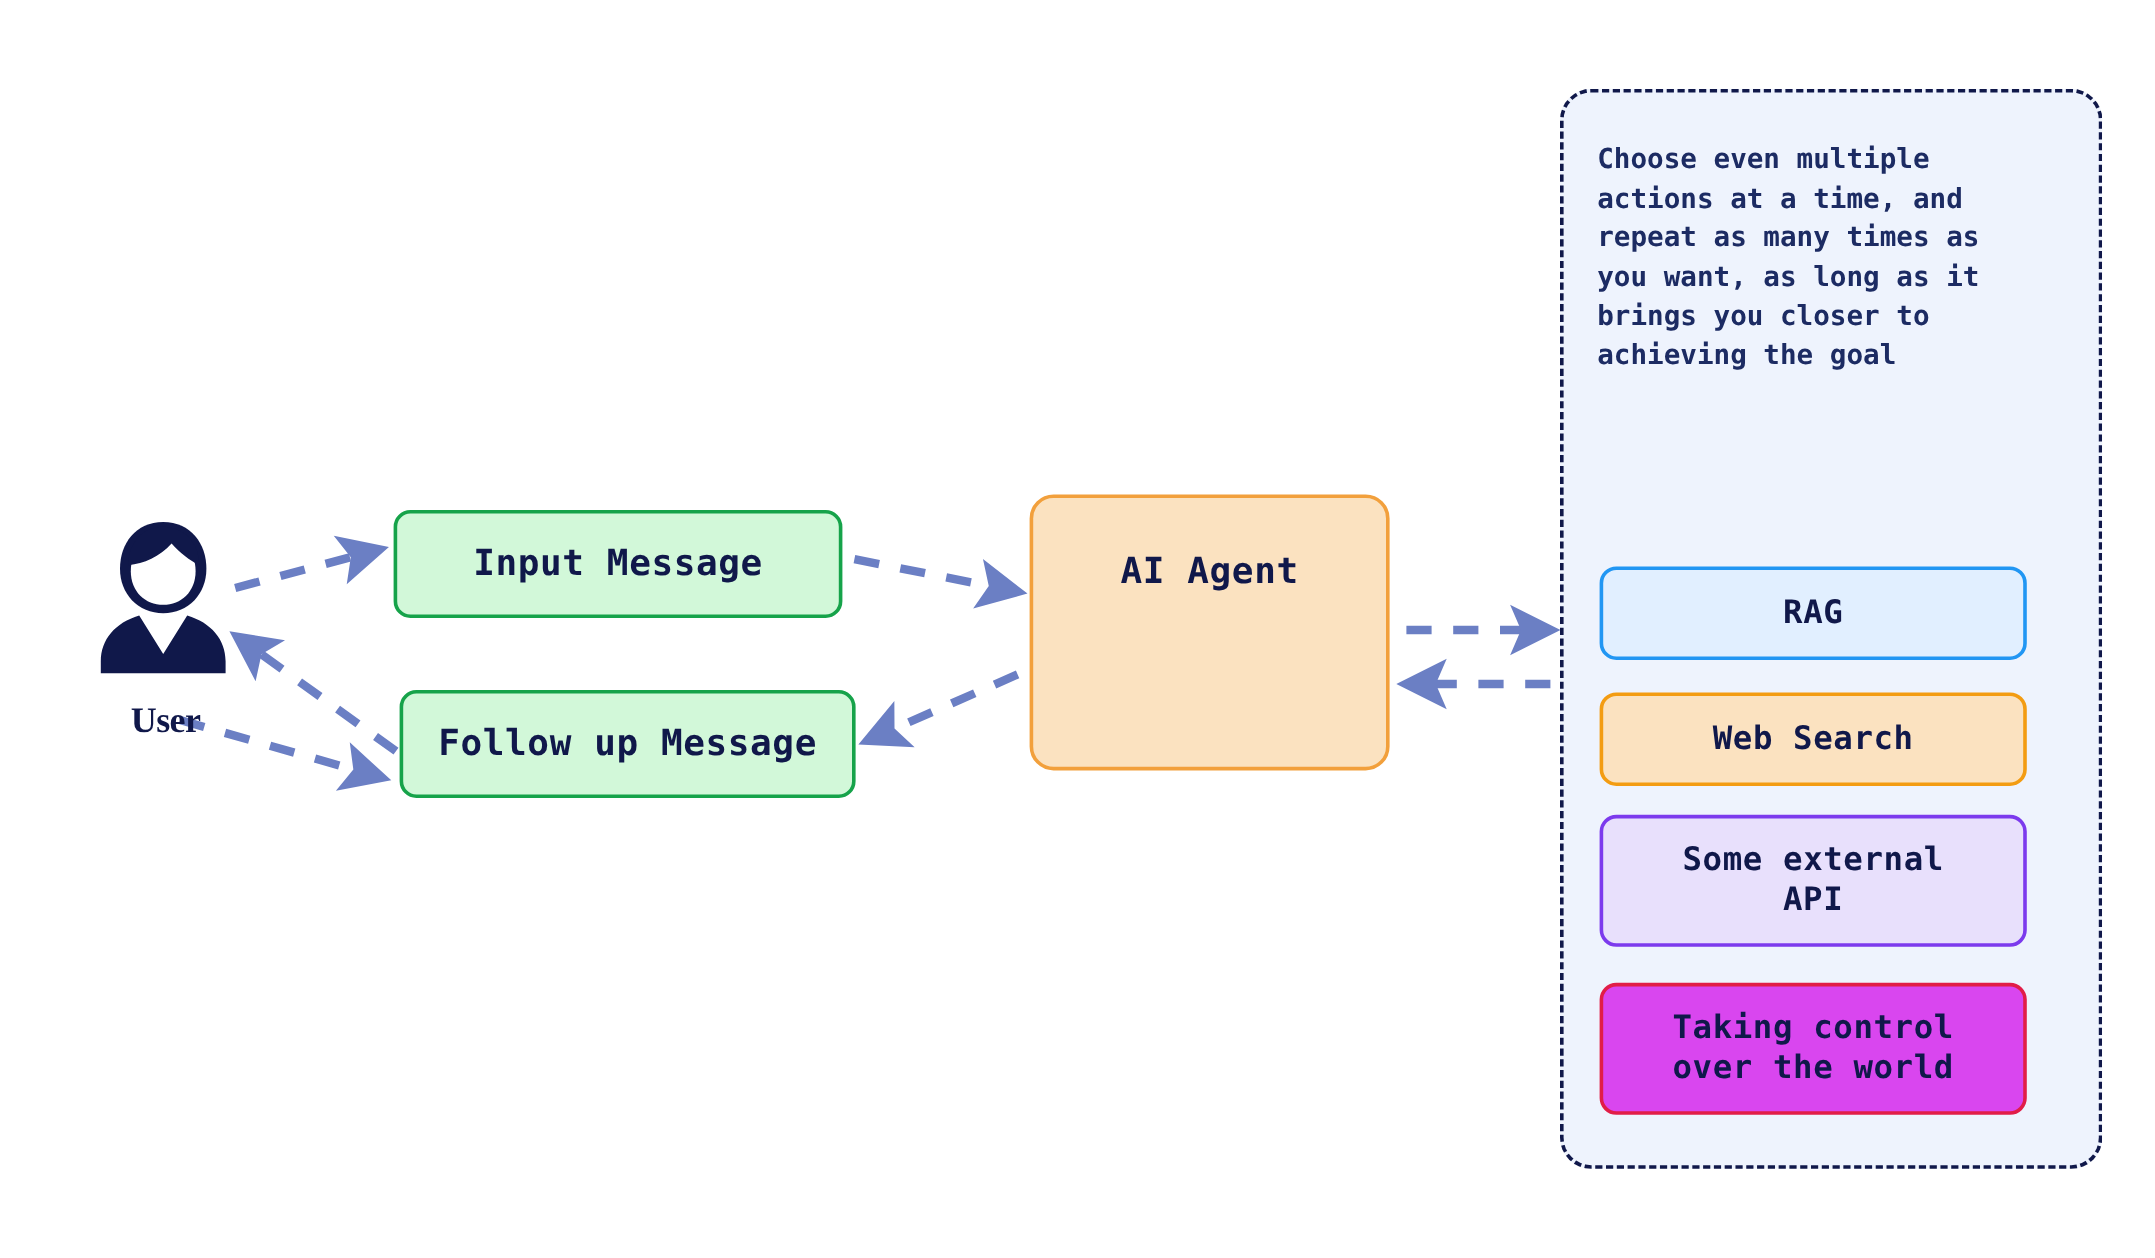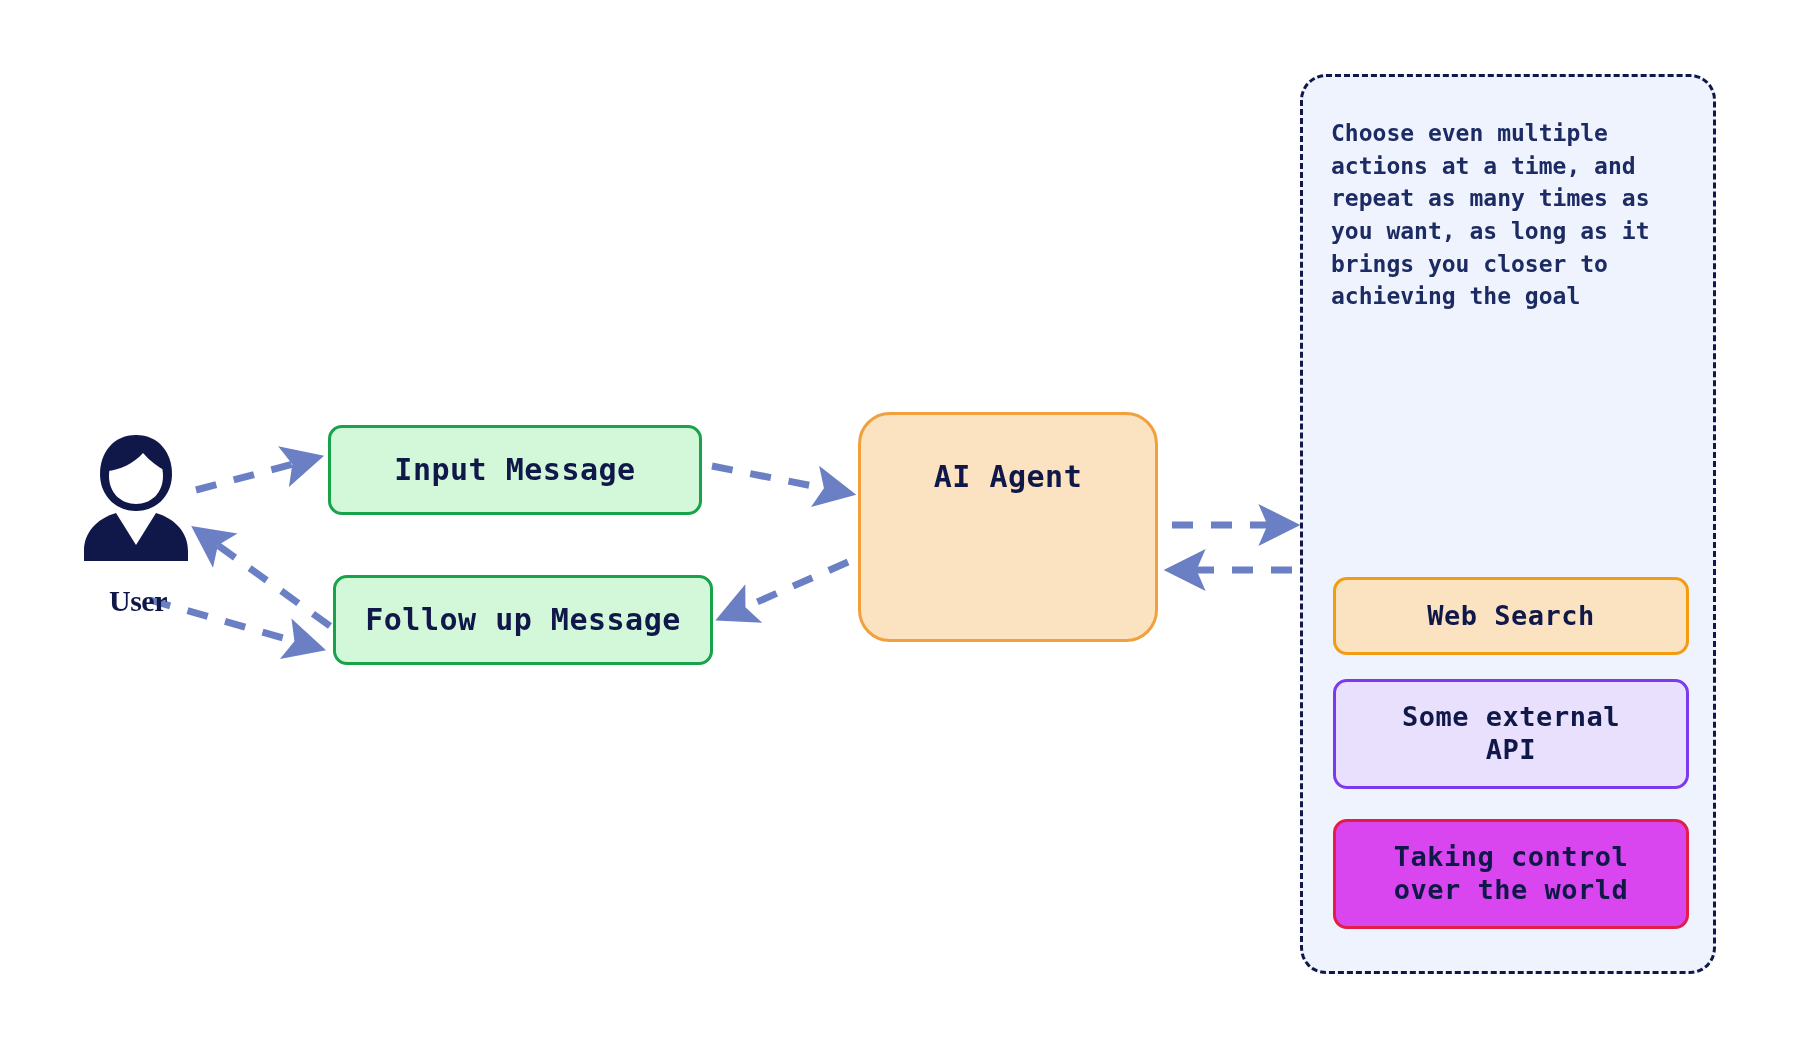--- a/index.html
+++ b/index.html
@@ -76,21 +76,21 @@
   }
   #node-followup-message {
     left: 333px; top: 575px; width: 380px; height: 90px; text-align: center;
   }
 
   
   #node-ai-agent {
     left: 858px; top: 412px; width: 300px; height: 230px;
     background: #fbe2c0;
     border-color: #f2a03c;
-    border-radius: 32px;
+    border-radius: 20px;
     display: block;
   }
   #agent-title {
     position: absolute;
     left: 0; right: 0;
     top: 44px;
     text-align: center;
     font-size: 30px;
     font-weight: 700;
     color: #10184a;
@@ -108,21 +108,21 @@
     font-size: 30px;
     font-weight: 700;
     color: #10184a;
     letter-spacing: 0.5px;
   }
 
   
   #actions-panel {
     position: absolute;
     left: 1300px; top: 74px;
-    width: 416px; height: 900px;
+    width: 452px; height: 900px;
     box-sizing: border-box;
     background: #eef3fd;
     border: 3px dashed #10184a;
     border-radius: 26px;
   }
   #panel-note {
     position: absolute;
     left: 28px; top: 40px;
     width: 350px;
     font-family: "DejaVu Sans Mono", monospace;
@@ -187,20 +187,21 @@
   </div>
 
   <div id="actions-panel">
     <div id="panel-note">Choose even multiple
 actions at a time, and
 repeat as many times as
 you want, as long as it
 brings you closer to
 achieving the goal</div>
 
+    <div class="node action-node" id="action-rag">RAG</div>
 
     <div class="node action-node" id="action-api">Some external
 API</div>
 
     <div class="node action-node" id="action-web">Web Search</div>
 
     <div class="node action-node" id="action-world">Taking control
 over the world</div>
   </div>
 

